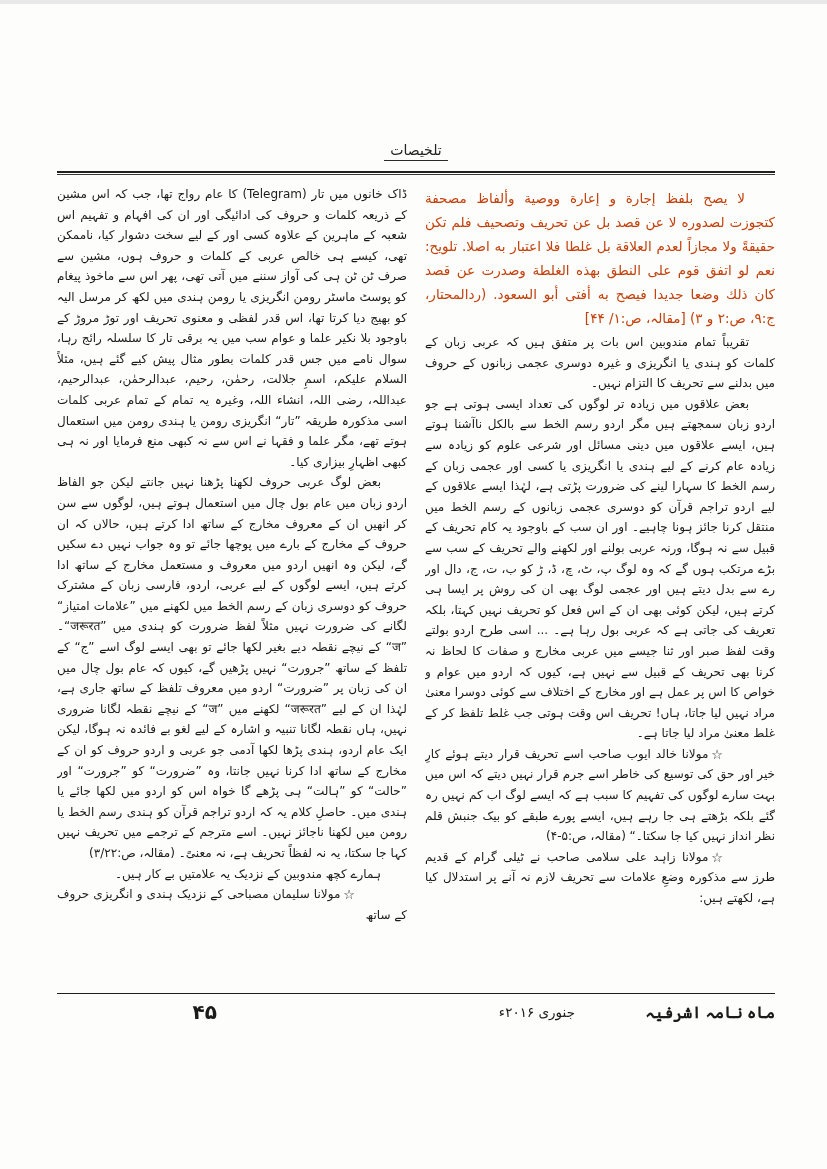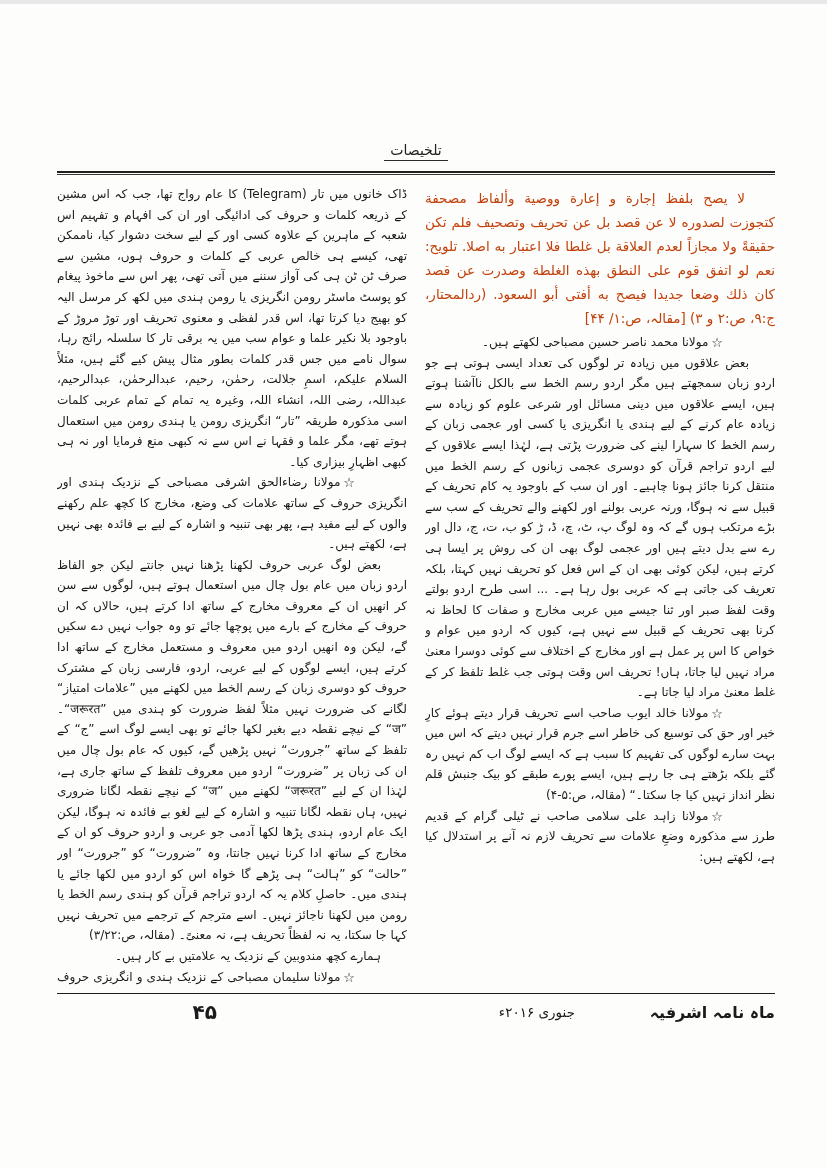--- a/index.html
+++ b/index.html
@@ -73,20 +73,21 @@
     height:28px;
     direction:rtl;
     display:flex;
     align-items:center;
   }
   .magazine-title {
     flex:0 0 200px;
     text-align:right;
     font-size:16px;
     font-weight:bold;
+    font-family:Liberation Serif, serif;
   }
   .issue-date {
     flex:1 1 auto;
     font-size:13.5px;
   }
   .page-number {
     flex:0 0 160px;
     text-align:right;
     padding-left:60px;
     font-size:20px;
@@ -100,28 +101,27 @@
 
   <div class="page-header">
     <span class="page-title">تلخیصات</span>
   </div>
 
   <div class="header-rule"></div>
 
   <div class="main-content">
     <div class="column">
         <p class="para arabic indent">لا يصح بلفظ إجارة و إعارة ووصية وألفاظ مصحفة كتجوزت لصدوره لا عن قصد بل عن تحريف وتصحيف فلم تكن حقيقةً ولا مجازاً لعدم العلاقة بل غلطا فلا اعتبار به اصلا. تلويح: نعم لو اتفق قوم على النطق بهذه الغلطة وصدرت عن قصد كان ذلك وضعا جديدا فيصح به أفتى أبو السعود. (ردالمحتار، ج:۹، ص:۲ و ۳) [مقالہ، ص:۱/ ۴۴]</p>
-        <p class="para urdu indent"><span class="star">☆</span>مولانا محمد ناصر حسین مصباحی لکھتے ہیں۔</p>
+        <p class="para urdu indent">تقریباً تمام مندوبین اس بات پر متفق ہیں کہ عربی زبان کے کلمات کو ہندی یا انگریزی و غیرہ دوسری عجمی زبانوں کے حروف میں بدلنے سے تحریف کا التزام نہیں۔</p>
         <p class="para urdu indent">بعض علاقوں میں زیادہ تر لوگوں کی تعداد ایسی ہوتی ہے جو اردو زبان سمجھتے ہیں مگر اردو رسم الخط سے بالکل ناآشنا ہوتے ہیں، ایسے علاقوں میں دینی مسائل اور شرعی علوم کو زیادہ سے زیادہ عام کرنے کے لیے ہندی یا انگریزی یا کسی اور عجمی زبان کے رسم الخط کا سہارا لینے کی ضرورت پڑتی ہے، لہٰذا ایسے علاقوں کے لیے اردو تراجم قرآن کو دوسری عجمی زبانوں کے رسم الخط میں منتقل کرنا جائز ہونا چاہیے۔ اور ان سب کے باوجود یہ کام تحریف کے قبیل سے نہ ہوگا، ورنہ عربی بولنے اور لکھنے والے تحریف کے سب سے بڑے مرتکب ہوں گے کہ وہ لوگ پ، ٹ، چ، ڈ، ڑ کو ب، ت، ج، دال اور رے سے بدل دیتے ہیں اور عجمی لوگ بھی ان کی روش پر ایسا ہی کرتے ہیں، لیکن کوئی بھی ان کے اس فعل کو تحریف نہیں کہتا، بلکہ تعریف کی جاتی ہے کہ عربی بول رہا ہے۔ ... اسی طرح اردو بولتے وقت لفظ صبر اور ثنا جیسے میں عربی مخارج و صفات کا لحاظ نہ کرنا بھی تحریف کے قبیل سے نہیں ہے، کیوں کہ اردو میں عوام و خواص کا اس پر عمل ہے اور مخارج کے اختلاف سے کوئی دوسرا معنیٰ مراد نہیں لیا جاتا، ہاں! تحریف اس وقت ہوتی جب غلط تلفظ کر کے غلط معنیٰ مراد لیا جاتا ہے۔</p>
         <p class="para urdu indent"><span class="star">☆</span>مولانا خالد ایوب صاحب اسے تحریف قرار دیتے ہوئے کارِ خیر اور حق کی توسیع کی خاطر اسے جرم قرار نہیں دیتے کہ اس میں بہت سارے لوگوں کی تفہیم کا سبب ہے کہ ایسے لوگ اب کم نہیں رہ گئے بلکہ بڑھتے ہی جا رہے ہیں، ایسے پورے طبقے کو بیک جنبش قلم نظر انداز نہیں کیا جا سکتا۔“ (مقالہ، ص:۵-۴)</p>
         <p class="para urdu indent"><span class="star">☆</span>مولانا زاہد علی سلامی صاحب نے ٹیلی گرام کے قدیم طرز سے مذکورہ وضعِ علامات سے تحریف لازم نہ آنے پر استدلال کیا ہے، لکھتے ہیں:</p>
       </div>
     <div class="column">
         <p class="para urdu">ڈاک خانوں میں تار (Telegram) کا عام رواج تھا، جب کہ اس مشین کے ذریعہ کلمات و حروف کی ادائیگی اور ان کی افہام و تفہیم اس شعبہ کے ماہرین کے علاوہ کسی اور کے لیے سخت دشوار کیا، ناممکن تھی، کیسے ہی خالص عربی کے کلمات و حروف ہوں، مشین سے صرف ٹن ٹن ہی کی آواز سننے میں آتی تھی، پھر اس سے ماخوذ پیغام کو پوسٹ ماسٹر رومن انگریزی یا رومن ہندی میں لکھ کر مرسل الیہ کو بھیج دیا کرتا تھا، اس قدر لفظی و معنوی تحریف اور توڑ مروڑ کے باوجود بلا نکیر علما و عوام سب میں یہ برقی تار کا سلسلہ رائج رہا، سوال نامے میں جس قدر کلمات بطور مثال پیش کیے گئے ہیں، مثلاً السلام علیکم، اسمِ جلالت، رحمٰن، رحیم، عبدالرحمٰن، عبدالرحیم، عبداللہ، رضی اللہ، انشاء اللہ، وغیرہ یہ تمام کے تمام عربی کلمات اسی مذکورہ طریقہ ”تار“ انگریزی رومن یا ہندی رومن میں استعمال ہوتے تھے، مگر علما و فقہا نے اس سے نہ کبھی منع فرمایا اور نہ ہی کبھی اظہارِ بیزاری کیا۔</p>
-        <p class="para urdu indent"><span class="star">☆</span>مولانا رضاءالحق اشرفی مصباحی کے نزدیک ہندی اور انگریزی حروف کے ساتھ علامات کی وضع، مخارج کا کچھ علم رکھنے والوں کے لیے مفید ہے، پھر بھی تنبیہ و اشارہ کے لیے بے فائدہ بھی نہیں ہے، لکھتے ہیں۔</p>
         <p class="para urdu indent">بعض لوگ عربی حروف لکھنا پڑھنا نہیں جانتے لیکن جو الفاظ اردو زبان میں عام بول چال میں استعمال ہوتے ہیں، لوگوں سے سن کر انھیں ان کے معروف مخارج کے ساتھ ادا کرتے ہیں، حالاں کہ ان حروف کے مخارج کے بارے میں پوچھا جائے تو وہ جواب نہیں دے سکیں گے، لیکن وہ انھیں اردو میں معروف و مستعمل مخارج کے ساتھ ادا کرتے ہیں، ایسے لوگوں کے لیے عربی، اردو، فارسی زبان کے مشترک حروف کو دوسری زبان کے رسم الخط میں لکھنے میں ”علامات امتیاز“ لگانے کی ضرورت نہیں مثلاً لفظ ضرورت کو ہندی میں ”जरूरत“۔ ”ज“ کے نیچے نقطہ دیے بغیر لکھا جائے تو بھی ایسے لوگ اسے ”ج“ کے تلفظ کے ساتھ ”جرورت“ نہیں پڑھیں گے، کیوں کہ عام بول چال میں ان کی زبان پر ”ضرورت“ اردو میں معروف تلفظ کے ساتھ جاری ہے، لہٰذا ان کے لیے ”जरूरत“ لکھنے میں ”ज“ کے نیچے نقطہ لگانا ضروری نہیں، ہاں نقطہ لگانا تنبیہ و اشارہ کے لیے لغو بے فائدہ نہ ہوگا، لیکن ایک عام اردو، ہندی پڑھا لکھا آدمی جو عربی و اردو حروف کو ان کے مخارج کے ساتھ ادا کرنا نہیں جانتا، وہ ”ضرورت“ کو ”جرورت“ اور ”حالت“ کو ”ہالت“ ہی پڑھے گا خواہ اس کو اردو میں لکھا جائے یا ہندی میں۔ حاصلِ کلام یہ کہ اردو تراجم قرآن کو ہندی رسم الخط یا رومن میں لکھنا ناجائز نہیں۔ اسے مترجم کے ترجمے میں تحریف نہیں کہا جا سکتا، یہ نہ لفظاً تحریف ہے، نہ معنیً۔ (مقالہ، ص:۳/۲۲)</p>
         <p class="para urdu indent">ہمارے کچھ مندوبین کے نزدیک یہ علامتیں بے کار ہیں۔</p>
         <p class="para urdu indent"><span class="star">☆</span>مولانا سلیمان مصباحی کے نزدیک ہندی و انگریزی حروف کے ساتھ</p>
       </div>
   </div>
 
   <div class="footer-rule"></div>
 
   <div class="page-footer">
     <span class="magazine-title">ماہ نامہ اشرفیہ</span>

